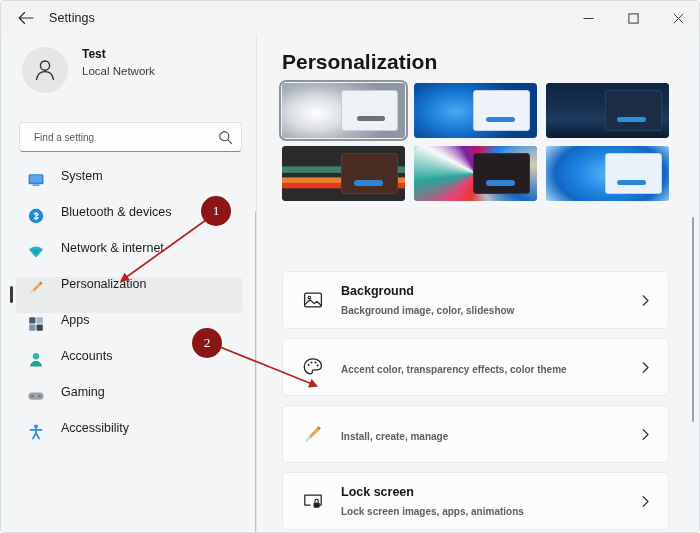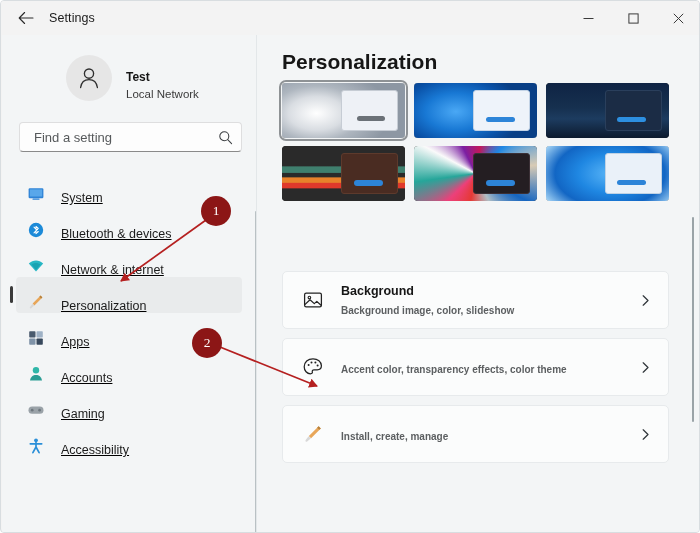--- a/index.html
+++ b/index.html
@@ -45,22 +45,22 @@
     cursor: pointer; color: #3a3a3a;
   }
 
   
   #sidebar {
     position: absolute; left: 1px; top: 34px;
     width: 256px; height: 498px;
     background: #f3f5f6;
   }
   #profile {
-    display: flex; align-items: flex-end;
-    padding: 12px 0 0 20px; height: 66px; margin-left: 44px;
+    display: flex; align-items: flex-start;
+    padding: 12px 0 0 20px; height: 66px;
   }
   #avatar {
     width: 46px; height: 46px; border-radius: 50%;
     background: #e6e6e6; display: flex;
     align-items: center; justify-content: center;
     flex: 0 0 46px;
   }
   #profile-text { margin-left: 14px; line-height: 1.25; }
   #profile-name { font-size: 12px; font-weight: bold; color: #161616; }
   #profile-sub { font-size: 11.5px; color: #3b3b3b; margin-top: 2px; }
@@ -72,36 +72,35 @@
     border: 1px solid #dededf;
     border-bottom: 1px solid #8a8a8a;
     border-radius: 4px;
     display: flex; align-items: center;
     padding: 0 8px 0 12px;
     cursor: text;
   }
   #search-input {
     flex: 1; border: 0; outline: 0; background: transparent;
     font-family: "Liberation Sans", sans-serif;
-    font-size: 13px; color: #0369a1;
+    font-size: 10px; color: #0369a1;
   }
   #search-input::placeholder { color: #56595b; }
 
   #navlist {
     position: absolute; left: 0; top: 134px;
     width: 256px; height: 399px;
     overflow: hidden;
   }
   .nav-item {
     position: relative;
     height: 36px; margin: 0 16px 0 14px;
-    display: flex; align-items: flex-end;
+    display: flex; align-items: flex-start;
     border-radius: 4px;
     cursor: pointer;
-    text-decoration: underline;
   }
   .nav-item.selected { background: #e9ebec; }
   .nav-item.selected::before {
     content: ""; position: absolute; left: -6px; top: 9px;
     width: 3px; height: 17px; border-radius: 2px;
     background: #3a3a3a;
   }
   .nav-icon {
     width: 22px; height: 22px; margin-left: 9px;
     display: flex; align-items: center; justify-content: center;
@@ -455,20 +454,38 @@
           </div>
           <div class="row-text">
             <div class="row-sub">Install, create, manage</div>
           </div>
           <div class="row-chevron">
             <svg width="13" height="13" viewBox="0 0 13 13" fill="none">
               <path d="M4.2 1.8 L9 6.5 L4.2 11.2" stroke="#30363a" stroke-width="1.25" stroke-linecap="round" stroke-linejoin="round"></path>
             </svg>
           </div>
         </div>
+        <div class="setting-row">
+          <div class="row-icon">
+            <svg width="22" height="22" viewBox="0 0 22 22" fill="none">
+              <path d="M2.8 5 H19.2 V15 H12.4 M2.8 5 V15 H8.2" stroke="#222" stroke-width="1.25" stroke-linecap="round" stroke-linejoin="round" fill="none"></path>
+              <rect x="11.6" y="12.6" width="6" height="5.1" rx="0.9" fill="#222"></rect>
+              <path d="M12.9 12.6 V11.2 C12.9 10.1 13.7 9.4 14.6 9.4 C15.5 9.4 16.3 10.1 16.3 11.2 V12.6" stroke="#222" stroke-width="1.15" fill="none"></path>
+            </svg>
+          </div>
+          <div class="row-text">
+            <div class="row-title">Lock screen</div>
+            <div class="row-sub">Lock screen images, apps, animations</div>
+          </div>
+          <div class="row-chevron">
+            <svg width="13" height="13" viewBox="0 0 13 13" fill="none">
+              <path d="M4.2 1.8 L9 6.5 L4.2 11.2" stroke="#30363a" stroke-width="1.25" stroke-linecap="round" stroke-linejoin="round"></path>
+            </svg>
+          </div>
+        </div>
       </div>
     <div id="main-scrollbar"></div>
   </div>
 
   <svg id="annot-svg">
     <defs>
       <marker id="arrowhead" markerWidth="5.5" markerHeight="5.5" refX="4.6" refY="2.75" orient="auto">
         <path d="M0,0 L5.2,2.75 L0,5.5 Z" fill="#b52020"></path>
       </marker>
     </defs>

